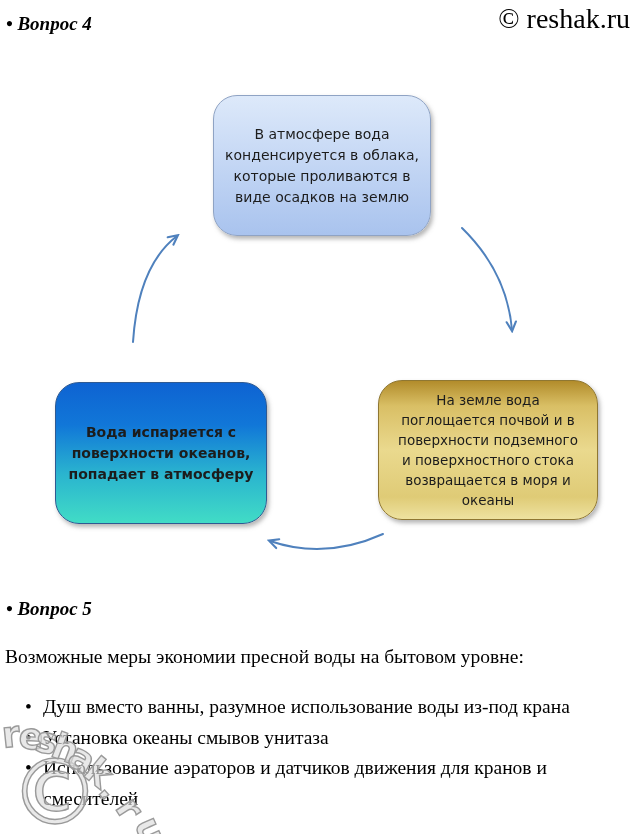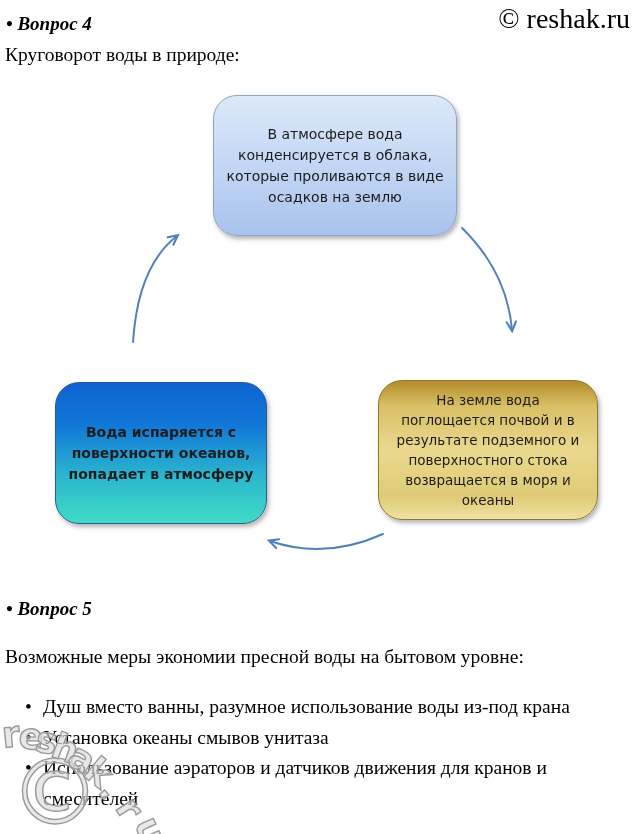--- a/index.html
+++ b/index.html
@@ -13,21 +13,21 @@
   .copyright{font-size:28px;}
   .intro{position:absolute;left:5px;top:44px;margin:0;font-size:19.5px;}
 
   
   .node{
     position:absolute;display:flex;align-items:center;justify-content:center;
     text-align:center;font-family:"DejaVu Sans",sans-serif;color:var(--node-text);
     border-radius:24px;box-shadow:2px 3px 4px rgba(110,110,110,.5);z-index:2;box-sizing:border-box;
   }
   .node-top{
-    left:213px;top:95px;width:244px;height:141px;padding:0 11px;
+    left:213px;top:95px;width:218px;height:141px;padding:0 11px;
     font-size:14px;line-height:21px;
     background:linear-gradient(180deg,var(--top-from) 0%,var(--top-to) 100%);
     border:1px solid var(--top-border);
   }
   .node-left{
     left:55px;top:382px;width:212px;height:142px;padding:0 12px;
     font-size:14px;line-height:21px;
     background:linear-gradient(180deg,var(--left-from) 0%,var(--left-mid1) 30%,var(--left-mid2) 65%,var(--left-to) 100%);
     border:1px solid var(--left-border);
     font-weight:bold;
@@ -63,21 +63,20 @@
 </head>
 <body>
 
 <div class="page">
 
   <div class="header">
     <span class="q-heading">• Вопрос 4</span>
     <span class="copyright">© reshak.ru</span>
   </div>
 
-  <p class="intro">Круговорот воды в природе:</p>
 
   <svg class="arrows" width="638" height="834" viewBox="0 0 638 834" xmlns="http://www.w3.org/2000/svg">
     <defs>
       <marker id="chev" viewBox="0 0 12 10" markerWidth="14" markerHeight="14" markerUnits="userSpaceOnUse" refX="9" refY="5" orient="auto">
         <path d="M2,1 L10,5 L2,9" fill="none" stroke="#4f81bd" stroke-width="1.8" stroke-linecap="round"></path>
       </marker>
     </defs>
     <path d="M462,228 Q507,272 512,330" fill="none" stroke="#4f81bd" stroke-width="2" stroke-linecap="round" marker-end="url(#chev)"></path>
     <path d="M383,534 Q325,560 270,541" fill="none" stroke="#4f81bd" stroke-width="2" stroke-linecap="round" marker-end="url(#chev)"></path>
     <path d="M133,342 Q138,266 177,236" fill="none" stroke="#4f81bd" stroke-width="2" stroke-linecap="round" marker-end="url(#chev)"></path>
@@ -85,21 +84,21 @@
 
   <div class="node node-top">
     <span>В атмосфере вода конденсируется в облака, которые проливаются в виде осадков на землю</span>
   </div>
 
   <div class="node node-left">
     <span>Вода испаряется с поверхности океанов, попадает в атмосферу</span>
   </div>
 
   <div class="node node-right">
-    <span>На земле вода поглощается почвой и в результате подземного и поверхностного стока возвращается в моря и океаны</span>
+    <span>На земле вода поглощается почвой и в поверхности подземного и поверхностного стока возвращается в моря и океаны</span>
   </div>
 
   <p class="s5-heading">• Вопрос 5</p>
   <p class="s5-intro">Возможные меры экономии пресной воды на бытовом уровне:</p>
 
   <ul class="bullets">
     <li class="bullet-item">
       <span class="bullet-glyph">•</span>
       <span class="bullet-text">Душ вместо ванны, разумное использование воды из-под крана</span>
     </li>

